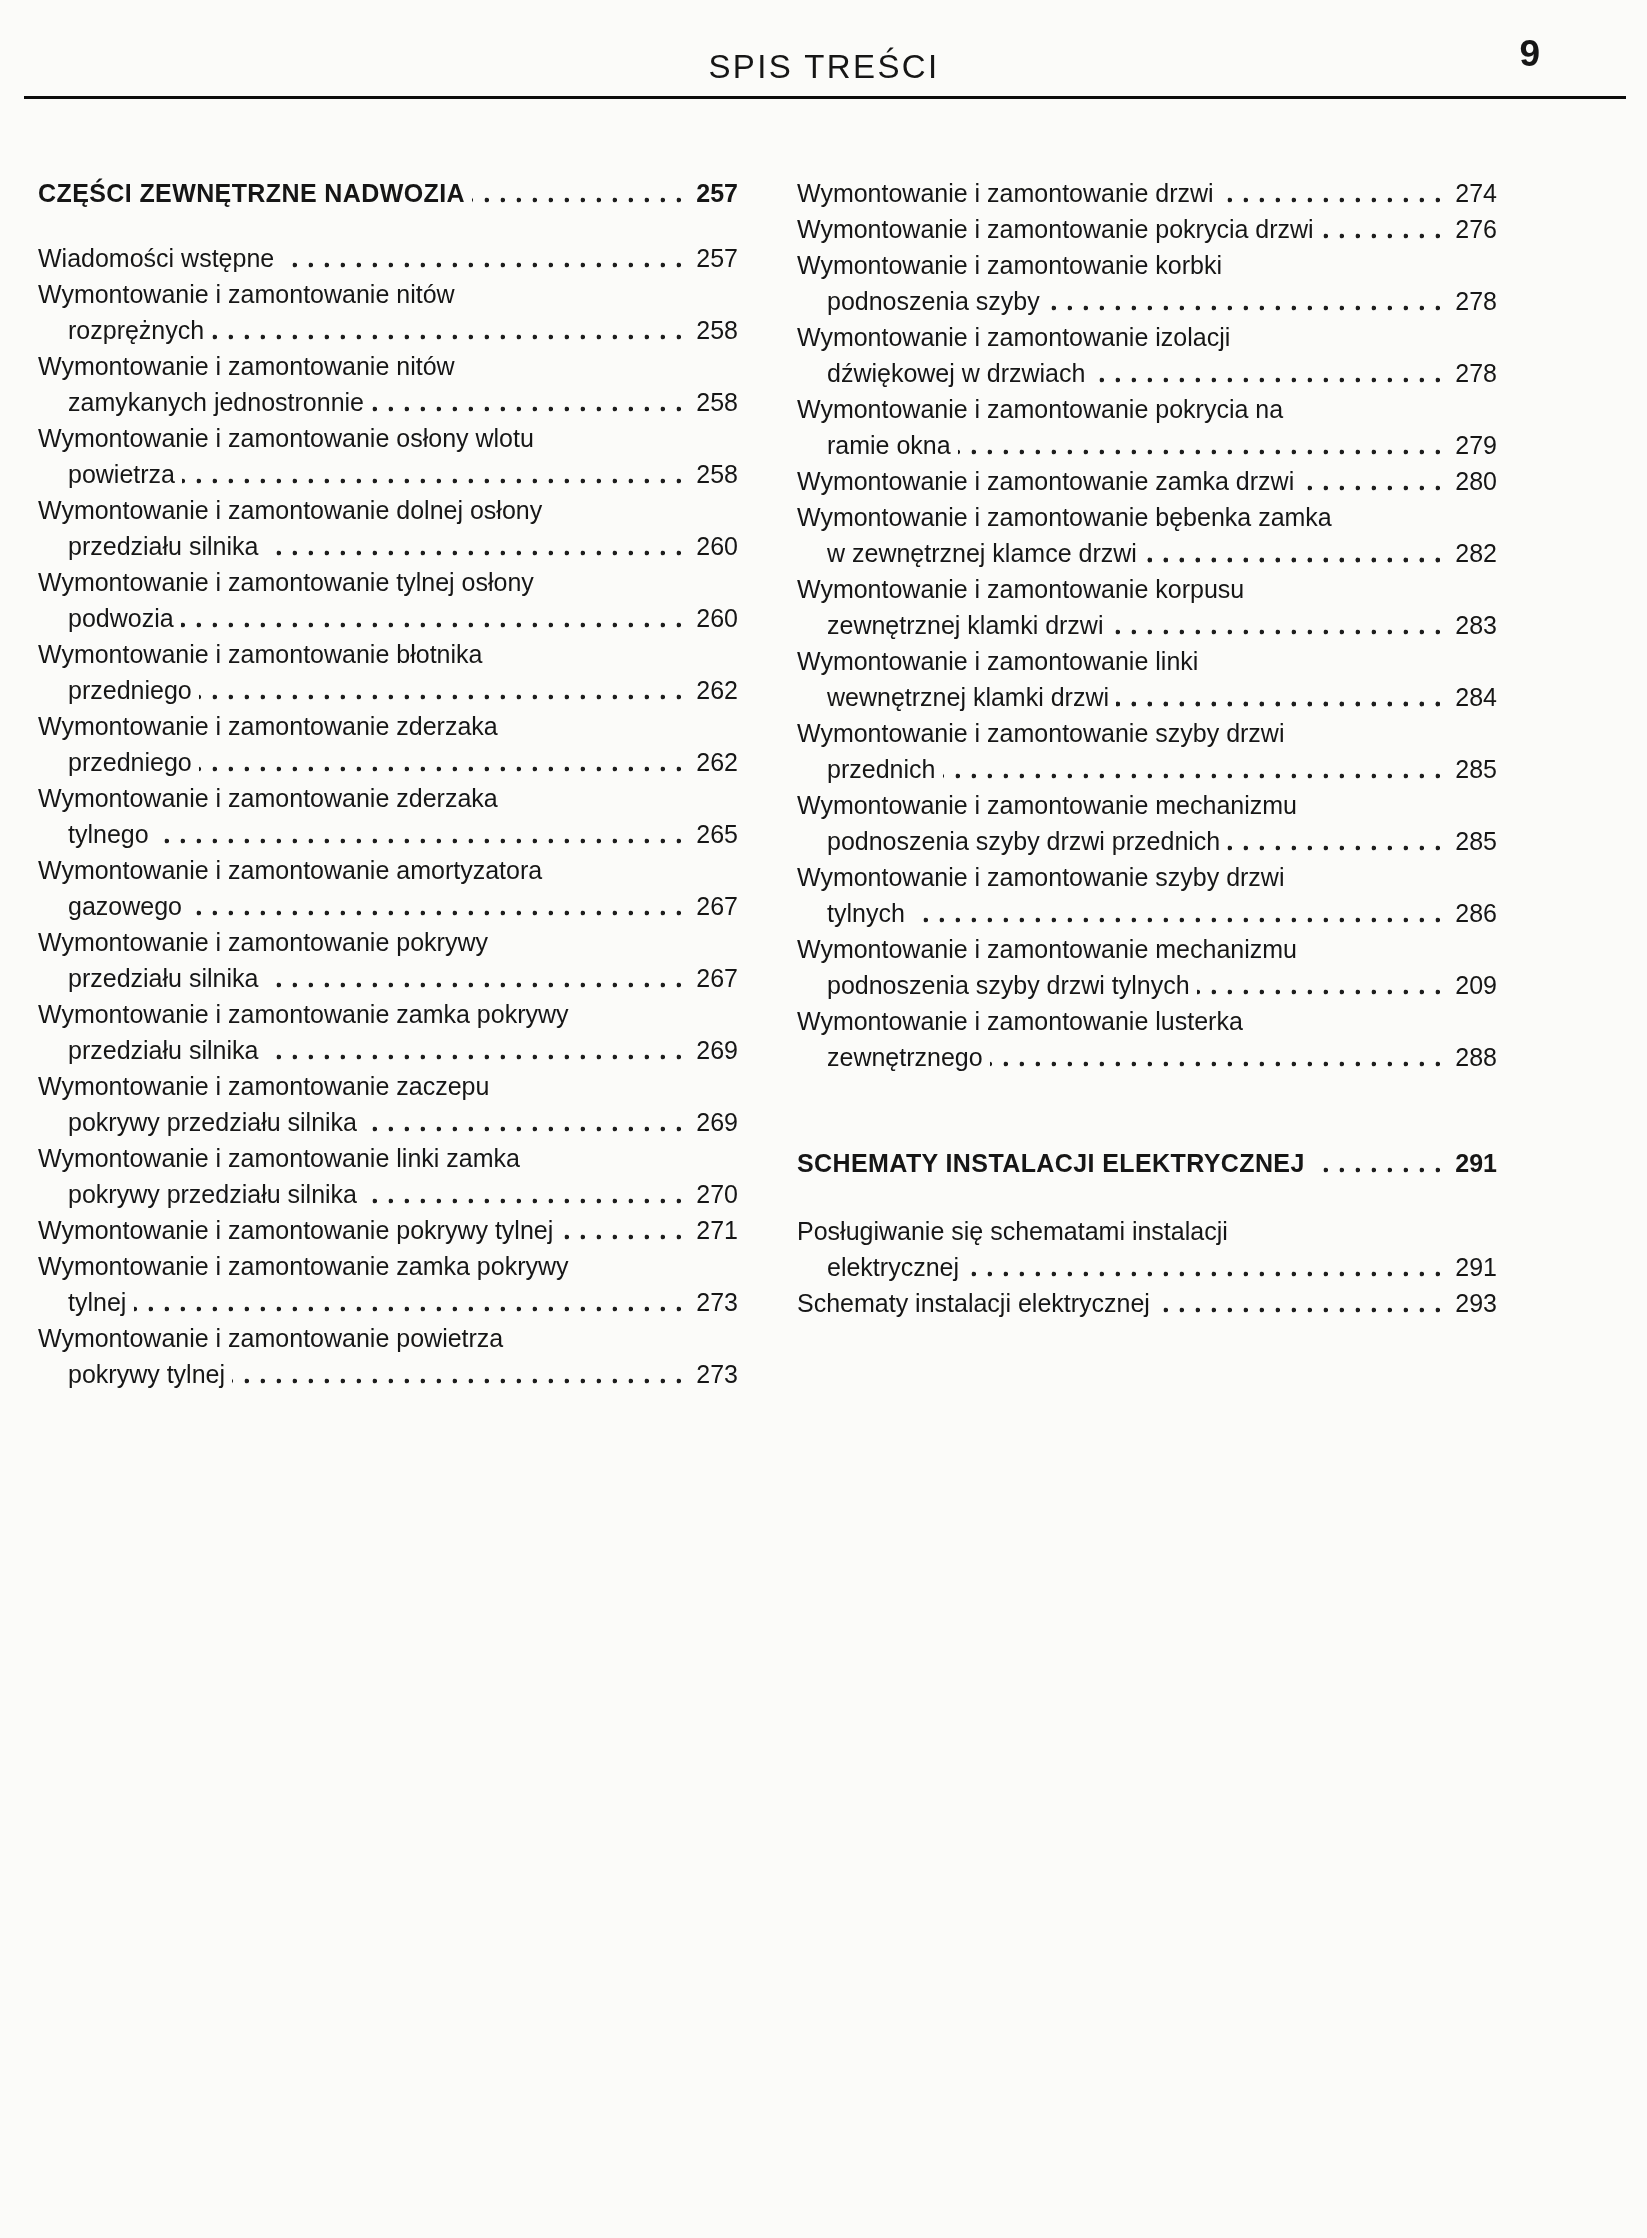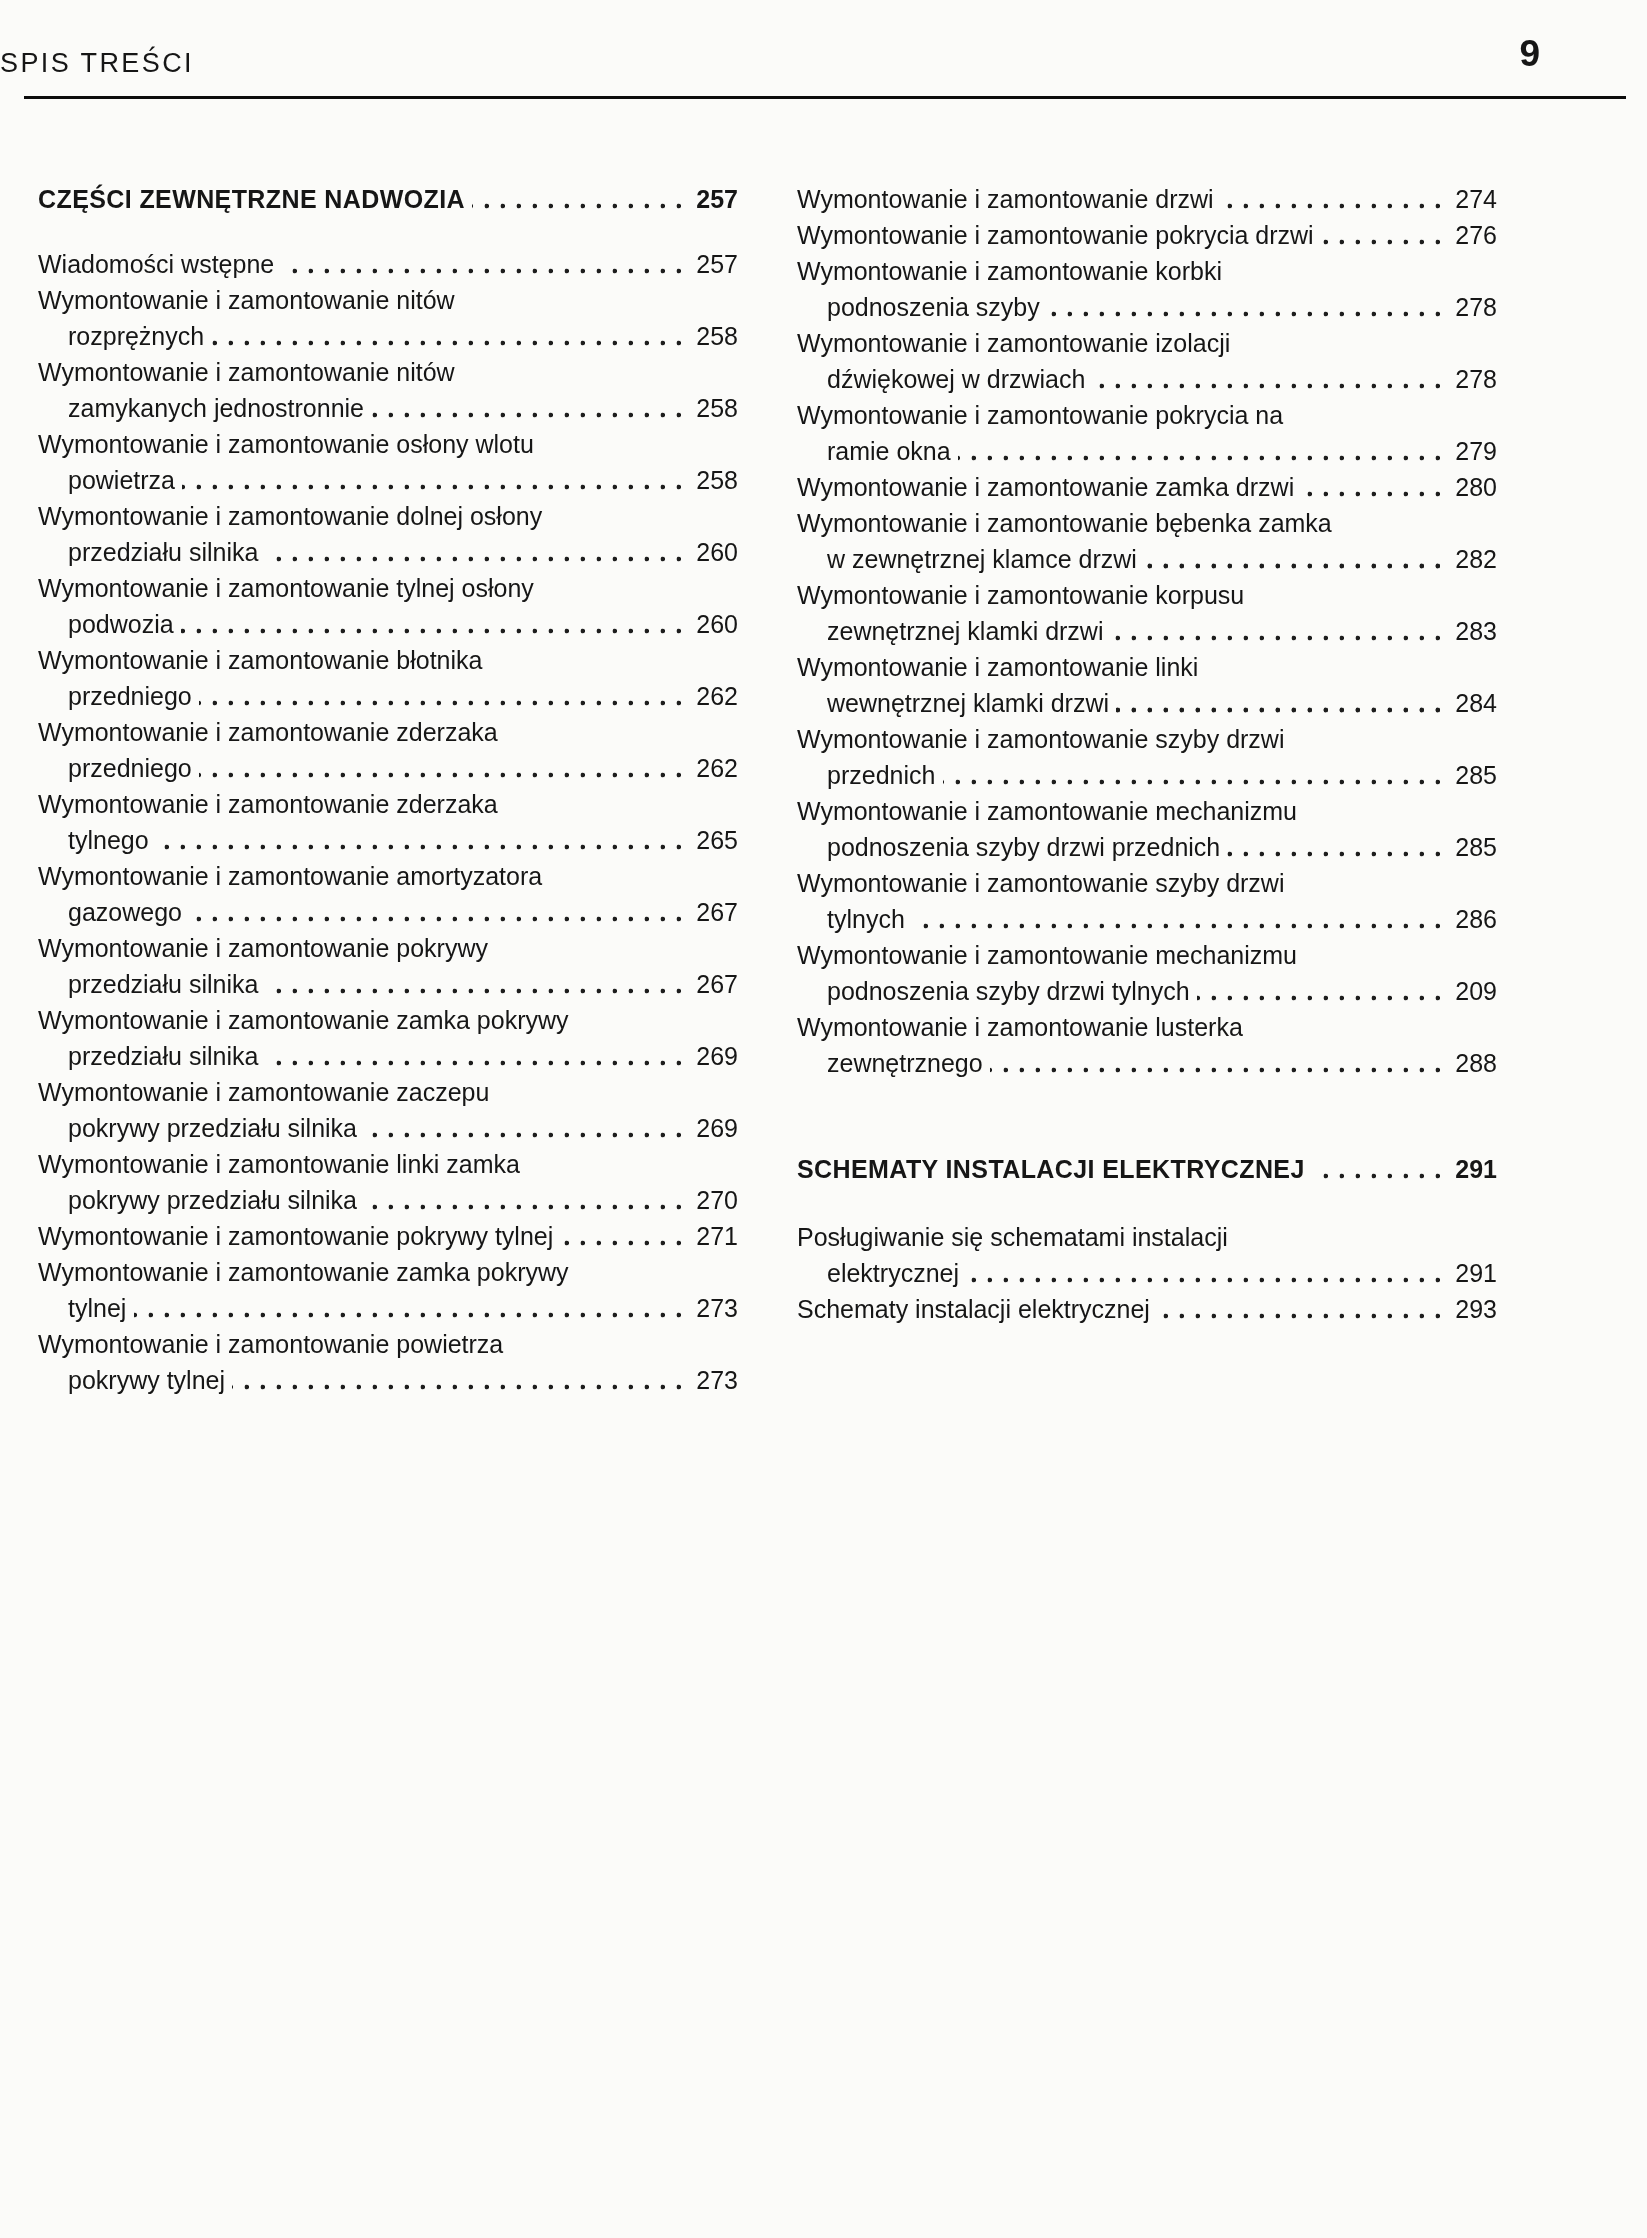--- a/index.html
+++ b/index.html
@@ -9,38 +9,39 @@
     position: relative;
     width: 1648px;
     height: 2239px;
     overflow: hidden;
     color: var(--ink);
     font-family: "Liberation Sans", sans-serif;
   }
   .header-title {
     position: absolute;
     top: 48px; left: 0; width: 100%;
-    font-size: 27px;
+    text-align: center;
+    font-size: 33px;
     letter-spacing: 2.4px;
   }
   .header-page-num {
     position: absolute;
     top: 33px; right: 108px;
     font-size: 37px;
     font-weight: 700;
   }
   .header-rule {
     position: absolute;
     top: 96px; left: 24px; right: 22px;
     height: 3.2px;
     background: #0c0c0c;
   }
   .content {
     position: absolute;
-    top: 181px; left: 38px;
+    top: 175px; left: 38px;
     display: flex;
   }
   .col { width: 700px; font-size: 25px; line-height: 36px; }
   .col-right { margin-left: 59px; }
 
   
   .toc-entry {
     position: relative;
     padding-left: 30px;
     padding-right: 163px;

